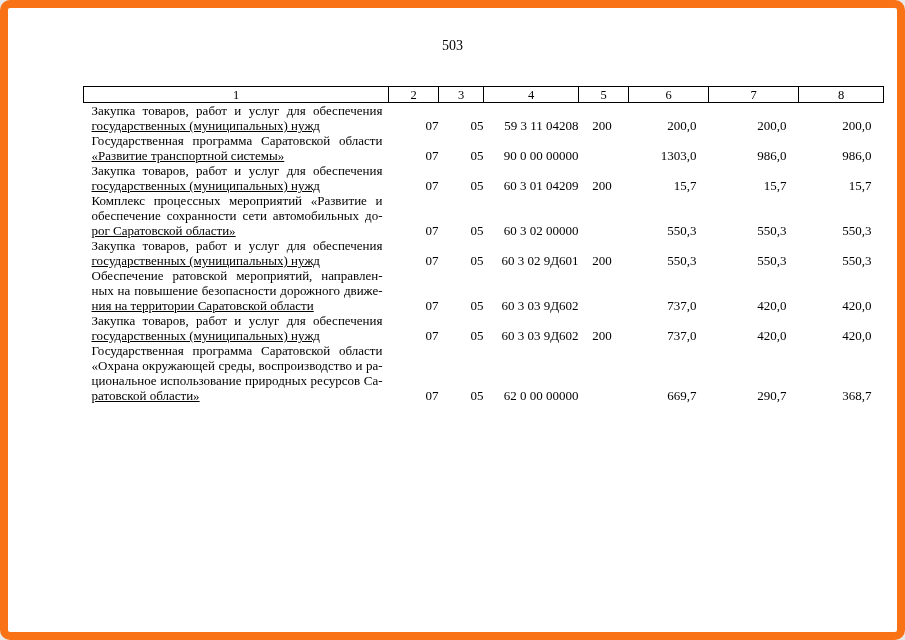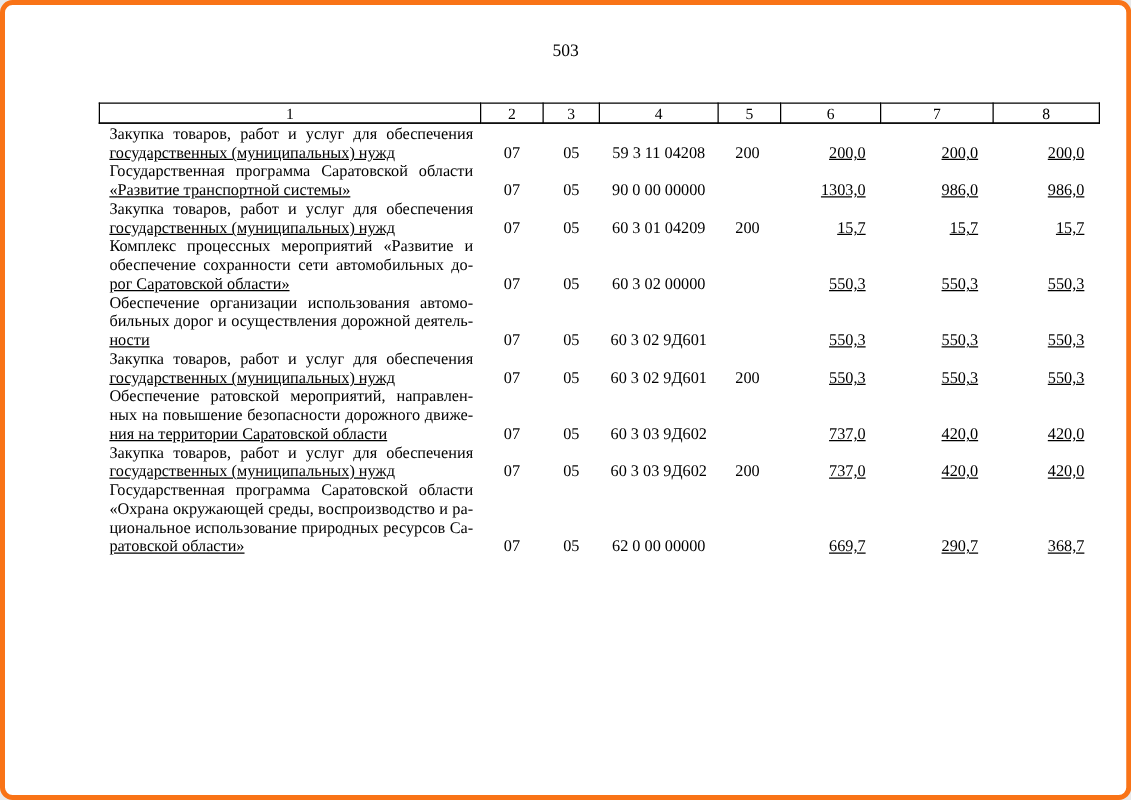--- a/index.html
+++ b/index.html
@@ -6,21 +6,21 @@
     margin: 0;
     padding: 0;
     background: #e9e9e9;
     font-family: "Liberation Serif", serif;
   }
   .page {
     position: relative;
     width: 905px;
     height: 640px;
     background: #ffffff;
-    border: 4px solid #f97316;
+    border: 8px solid #f97316;
     border-radius: 10px;
     box-sizing: border-box;
     overflow: hidden;
   }
   .page-number {
     position: absolute;
     top: 30px;
     left: 0;
     width: 100%;
     text-align: center;
@@ -59,30 +59,29 @@
     text-align-last: justify;
     text-justify: inter-word;
     line-height: 15px;
     white-space: nowrap;
   }
   td.cell-name .line.last {
     text-align-last: left;
     text-decoration: underline;
   }
   td.cell-c2, td.cell-c3, td.cell-c4 {
-    text-align: center;
+    text-align: right;
   }
   td.cell-c5 {
     text-align: center;
     padding-right: 3px;
   }
   td.cell-c6, td.cell-c7, td.cell-c8 {
     text-align: right;
     padding-right: 12px;
-    text-decoration: underline;
   }
 </style>
 </head>
 <body>
 
 <div class="page">
   <div class="page-number">503</div>
   <table class="budget-table">
     <colgroup>
       <col style="width:305px">
@@ -155,34 +154,20 @@
           <td class="cell-c2">07</td>
           <td class="cell-c3">05</td>
           <td class="cell-c4">60 3 02 00000</td>
           <td class="cell-c5"></td>
           <td class="cell-c6">550,3</td>
           <td class="cell-c7">550,3</td>
           <td class="cell-c8">550,3</td>
         </tr>
         <tr>
           <td class="cell-name">
-            <div class="line">Обеспечение организации использования автомо-</div>
-            <div class="line">бильных дорог и осуществления дорожной деятель-</div>
-            <div class="line last">ности</div>
-          </td>
-          <td class="cell-c2">07</td>
-          <td class="cell-c3">05</td>
-          <td class="cell-c4">60 3 02 9Д601</td>
-          <td class="cell-c5"></td>
-          <td class="cell-c6">550,3</td>
-          <td class="cell-c7">550,3</td>
-          <td class="cell-c8">550,3</td>
-        </tr>
-        <tr>
-          <td class="cell-name">
             <div class="line">Закупка товаров, работ и услуг для обеспечения</div>
             <div class="line last">государственных (муниципальных) нужд</div>
           </td>
           <td class="cell-c2">07</td>
           <td class="cell-c3">05</td>
           <td class="cell-c4">60 3 02 9Д601</td>
           <td class="cell-c5">200</td>
           <td class="cell-c6">550,3</td>
           <td class="cell-c7">550,3</td>
           <td class="cell-c8">550,3</td>

